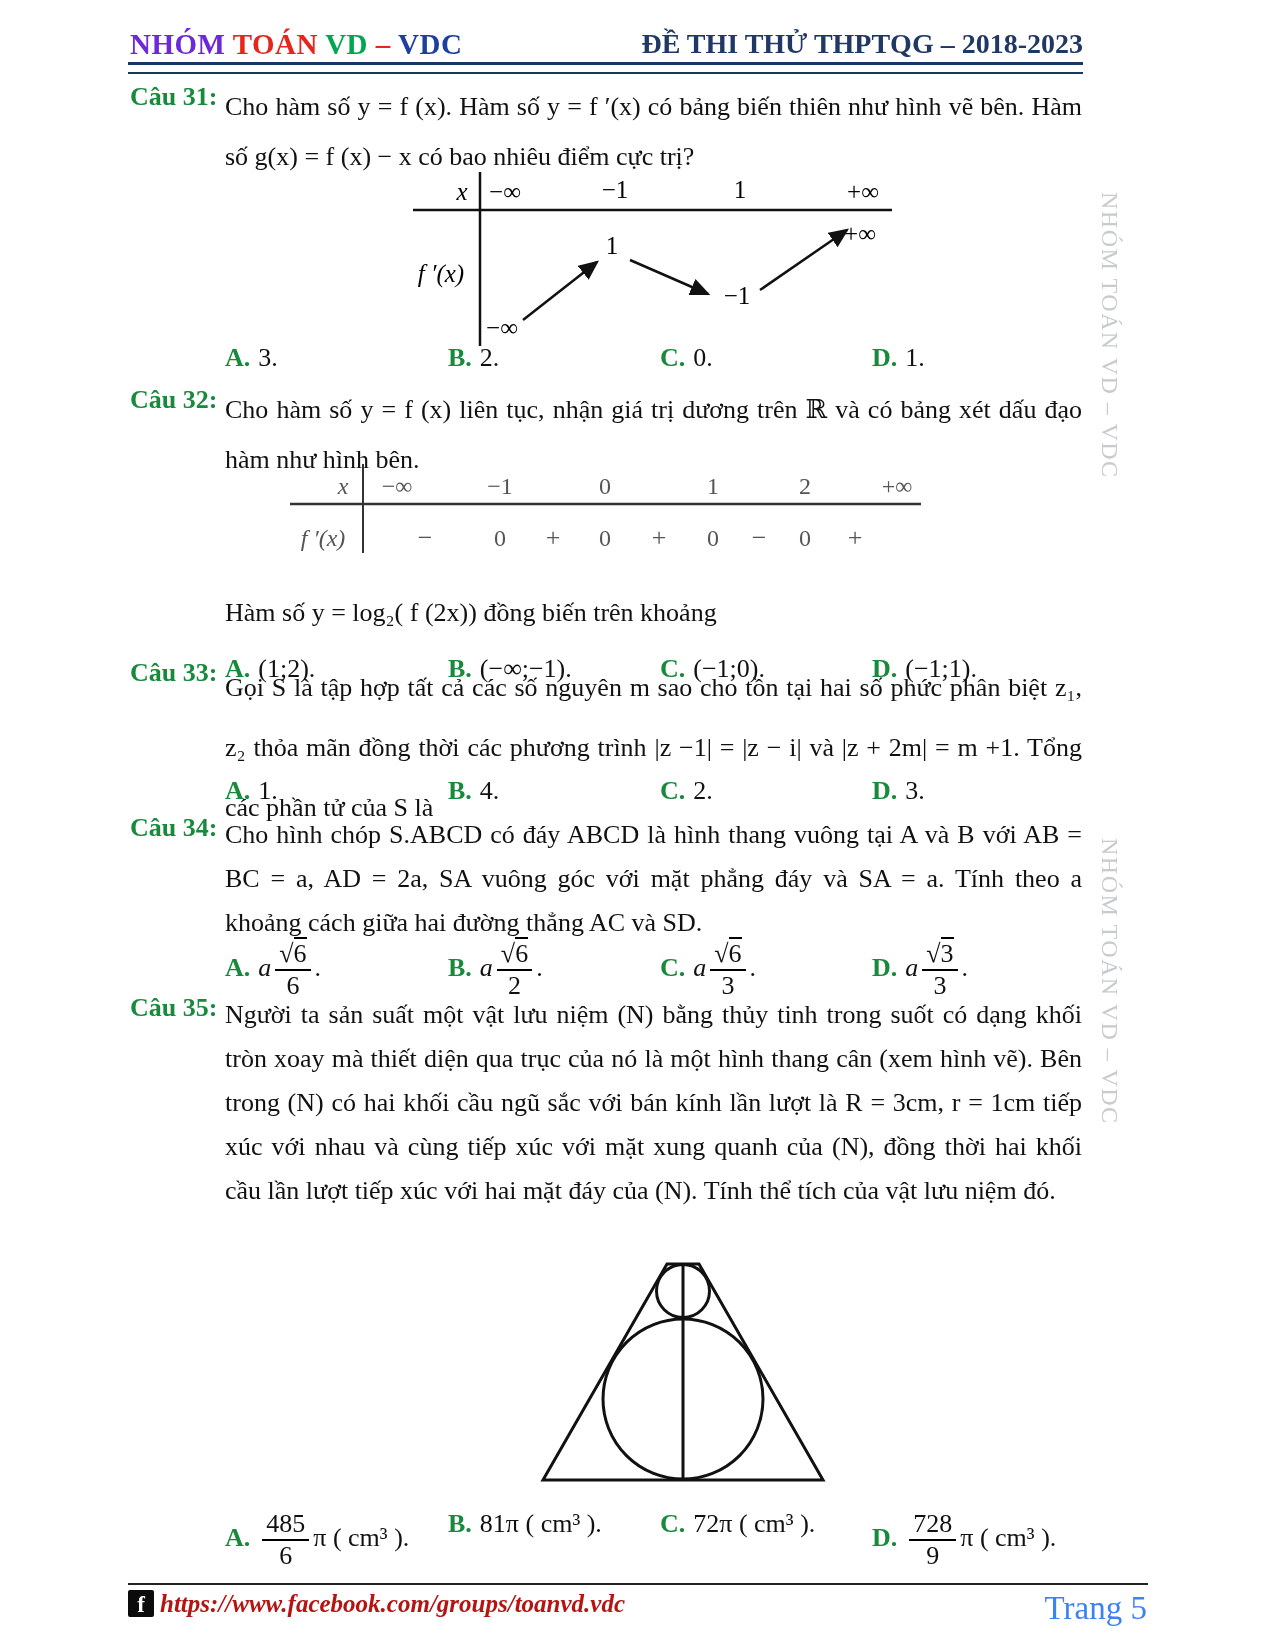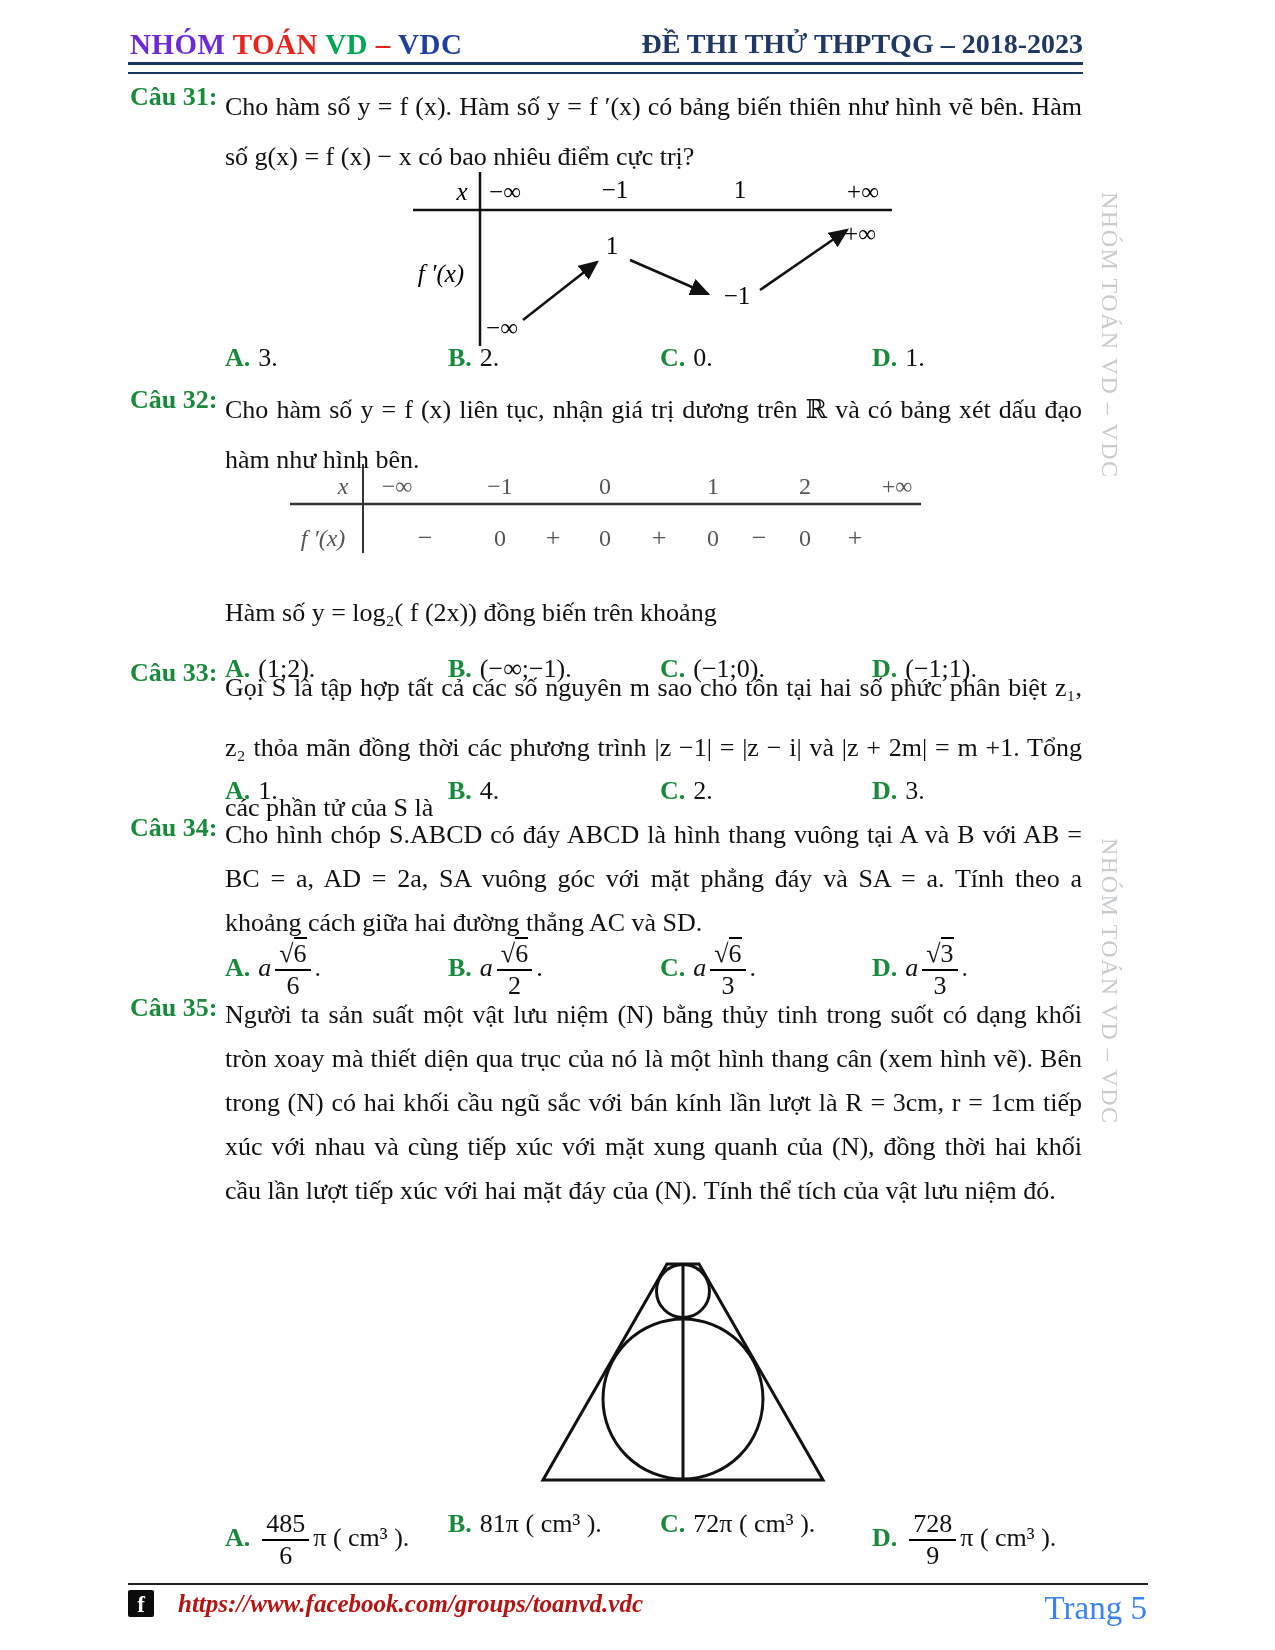--- a/index.html
+++ b/index.html
@@ -41,21 +41,21 @@
   .ivar{font-style:italic;}
   
   .tbl31{position:absolute;left:405px;top:170px;}
   .tbl32{position:absolute;left:285px;top:458px;}
   .fig35{position:absolute;left:538px;top:1258px;}
   svg text{font-family:"Liberation Serif","DejaVu Serif",serif;}
   
   .ft-rule{position:absolute;left:128px;width:1020px;top:1583px;border-top:2px solid #222;}
   .ft-fb{position:absolute;left:128px;top:1590px;width:26px;height:27px;background:#0b0b0b;
     color:#fff;font-weight:bold;font-size:23px;text-align:center;line-height:30px;border-radius:2px;}
-  .ft-link{position:absolute;left:178px;top:1590px;font-size:25px;font-weight:bold;font-style:italic;color:#b41412;}
+  .ft-link{position:absolute;left:160px;top:1590px;font-size:25px;font-weight:bold;font-style:italic;color:#b41412;}
   .ft-page{position:absolute;right:128px;top:1590px;font-size:33px;color:#3b82f6;}
 </style>
 </head>
 <body>
 
 <div class="hdr-left">
   <span class="c-nhom">NHÓM </span><span class="c-toan">TOÁN </span><span class="c-vd">VD </span><span class="c-dash">– </span><span class="c-vdc">VDC</span>
 </div>
 <div class="hdr-right">ĐỀ THI THỬ THPTQG – 2018-2023</div>
 <div class="hdr-rule"></div>

